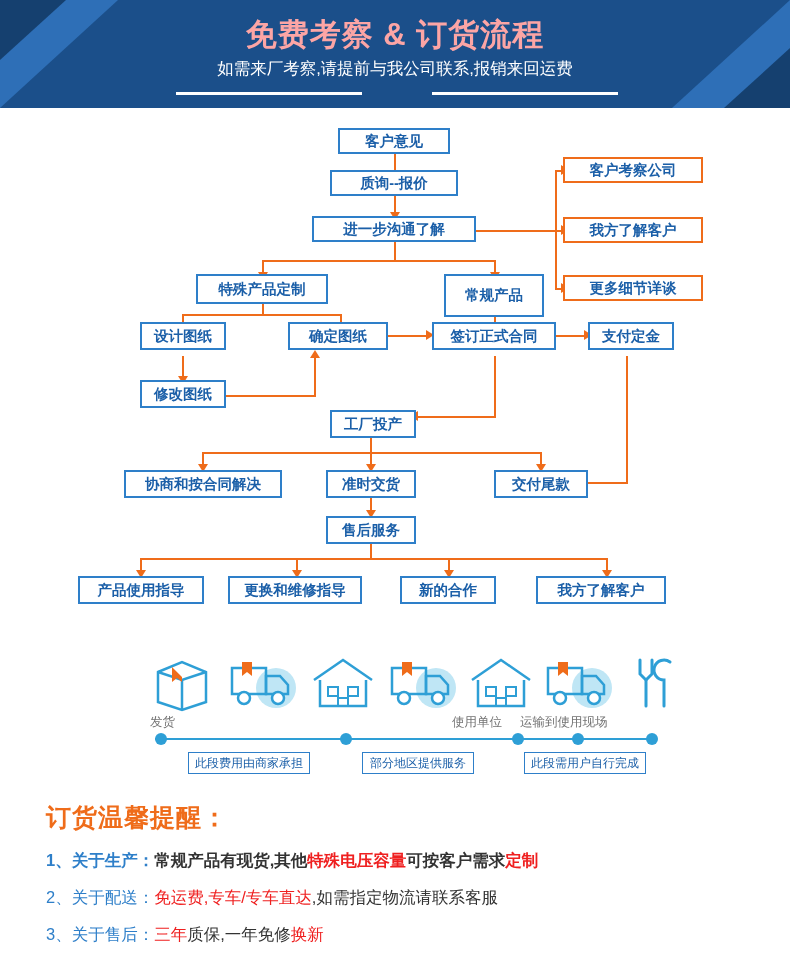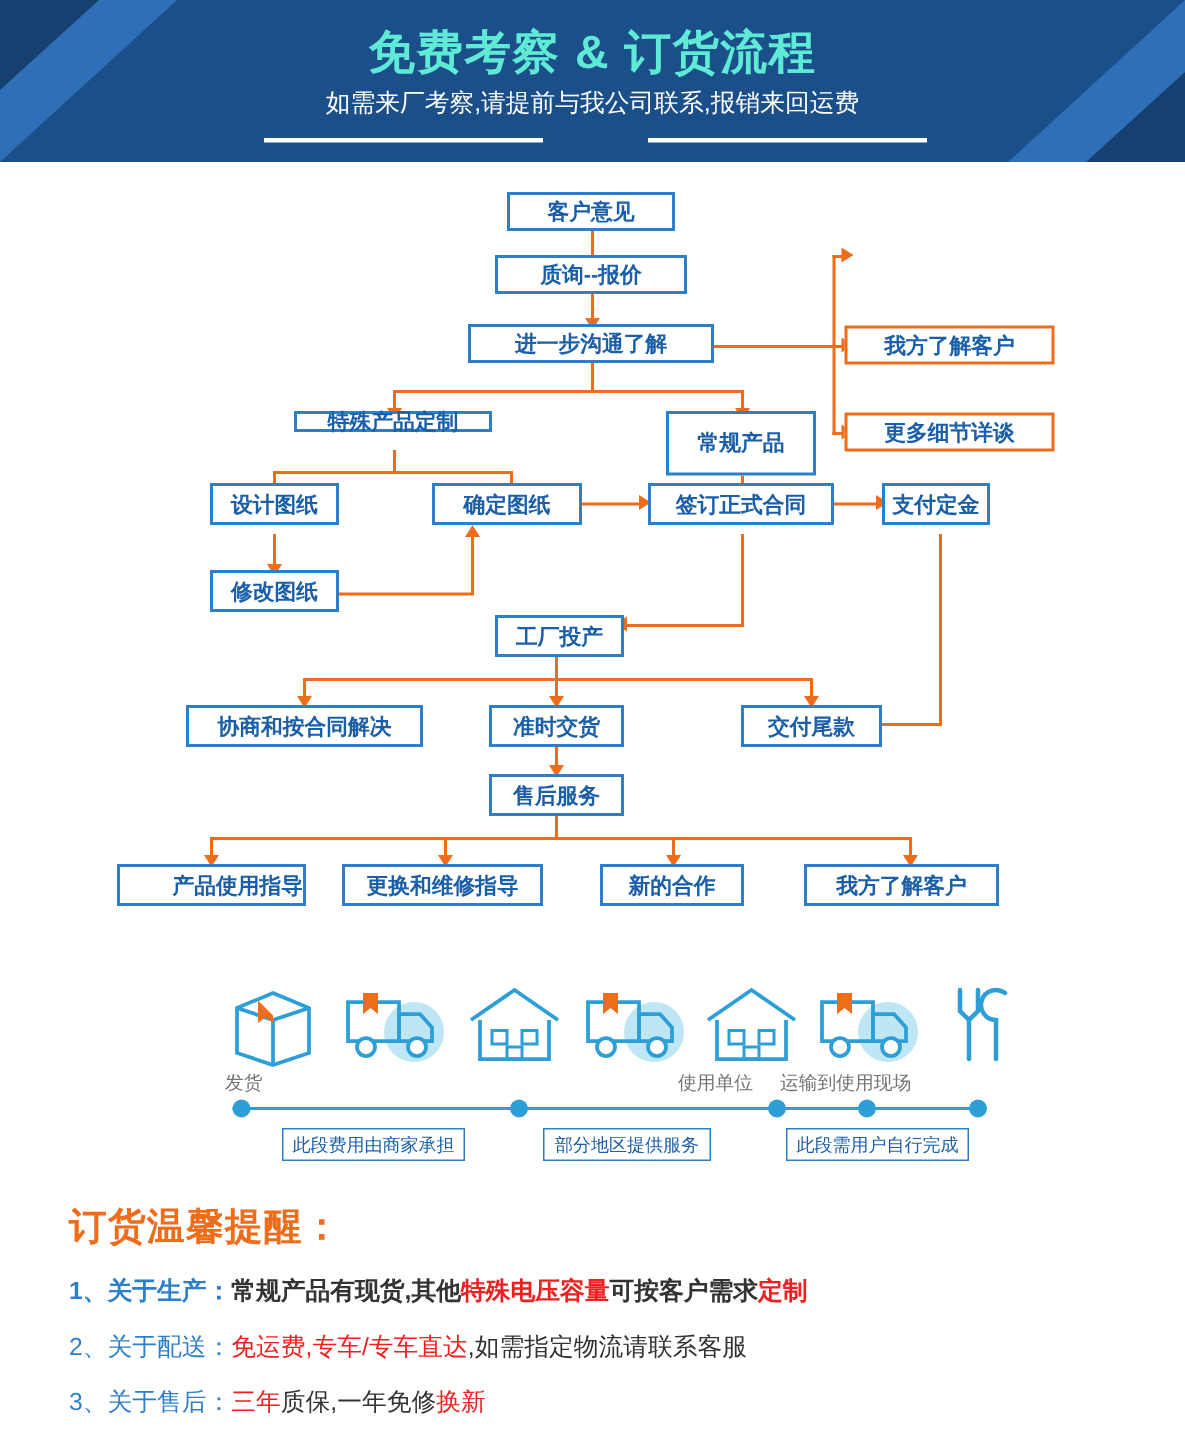--- a/index.html
+++ b/index.html
@@ -49,21 +49,21 @@
     right: 0; bottom: 0;
     width: 0; height: 0;
     border-bottom: 60px solid #15406f;
     border-left: 66px solid transparent;
   }
   .header-title {
     position: absolute;
     left: 0; top: 14px;
     width: 790px;
     text-align: center;
-    color: #5eead4;
+    color: #fca5a5;
     font-size: 31px;
     font-weight: bold;
     letter-spacing: 1px;
     z-index: 3;
   }
   .header-sub {
     position: absolute;
     left: 0; top: 58px;
     width: 790px;
     text-align: center;
@@ -303,63 +303,66 @@
 
   <div class="node" style="left:338px; top:20px; width:112px; height:26px;">
     <span>客户意见</span>
   </div>
   <div class="node" style="left:330px; top:62px; width:128px; height:26px;">
     <span>质询--报价</span>
   </div>
   <div class="node" style="left:312px; top:108px; width:164px; height:26px;">
     <span>进一步沟通了解</span>
   </div>
+  <div class="node orange" style="left:563px; top:49px; width:140px; height:26px;">
+    <span>客户考察公司</span>
+  </div>
   <div class="node orange" style="left:563px; top:109px; width:140px; height:26px;">
     <span>我方了解客户</span>
   </div>
   <div class="node orange" style="left:563px; top:167px; width:140px; height:26px;">
     <span>更多细节详谈</span>
   </div>
-  <div class="node" style="left:196px; top:166px; width:132px; height:14px;">
+  <div class="node" style="left:196px; top:166px; width:132px; height:30px;">
     <span>特殊产品定制</span>
   </div>
   <div class="node" style="left:444px; top:166px; width:100px; height:43px;">
     <span>常规产品</span>
   </div>
   <div class="node" style="left:140px; top:214px; width:86px; height:28px;">
     <span>设计图纸</span>
   </div>
   <div class="node" style="left:288px; top:214px; width:100px; height:28px;">
     <span>确定图纸</span>
   </div>
   <div class="node" style="left:432px; top:214px; width:124px; height:28px;">
     <span>签订正式合同</span>
   </div>
-  <div class="node" style="left:588px; top:214px; width:72px; height:28px;">
+  <div class="node" style="left:588px; top:214px; width:86px; height:28px;">
     <span>支付定金</span>
   </div>
   <div class="node" style="left:140px; top:272px; width:86px; height:28px;">
     <span>修改图纸</span>
   </div>
   <div class="node" style="left:330px; top:302px; width:86px; height:28px;">
     <span>工厂投产</span>
   </div>
   <div class="node" style="left:124px; top:362px; width:158px; height:28px;">
     <span>协商和按合同解决</span>
   </div>
   <div class="node" style="left:326px; top:362px; width:90px; height:28px;">
     <span>准时交货</span>
   </div>
   <div class="node" style="left:494px; top:362px; width:94px; height:28px;">
     <span>交付尾款</span>
   </div>
   <div class="node" style="left:326px; top:408px; width:90px; height:28px;">
     <span>售后服务</span>
   </div>
-  <div class="node" style="left:78px; top:468px; width:126px; height:28px;justify-content:flex-end;">
+  <div class="node" style="left:78px; top:468px; width:126px; height:28px;">
     <span>产品使用指导</span>
   </div>
   <div class="node" style="left:228px; top:468px; width:134px; height:28px;">
     <span>更换和维修指导</span>
   </div>
   <div class="node" style="left:400px; top:468px; width:96px; height:28px;">
     <span>新的合作</span>
   </div>
   <div class="node" style="left:536px; top:468px; width:130px; height:28px;">
     <span>我方了解客户</span>

